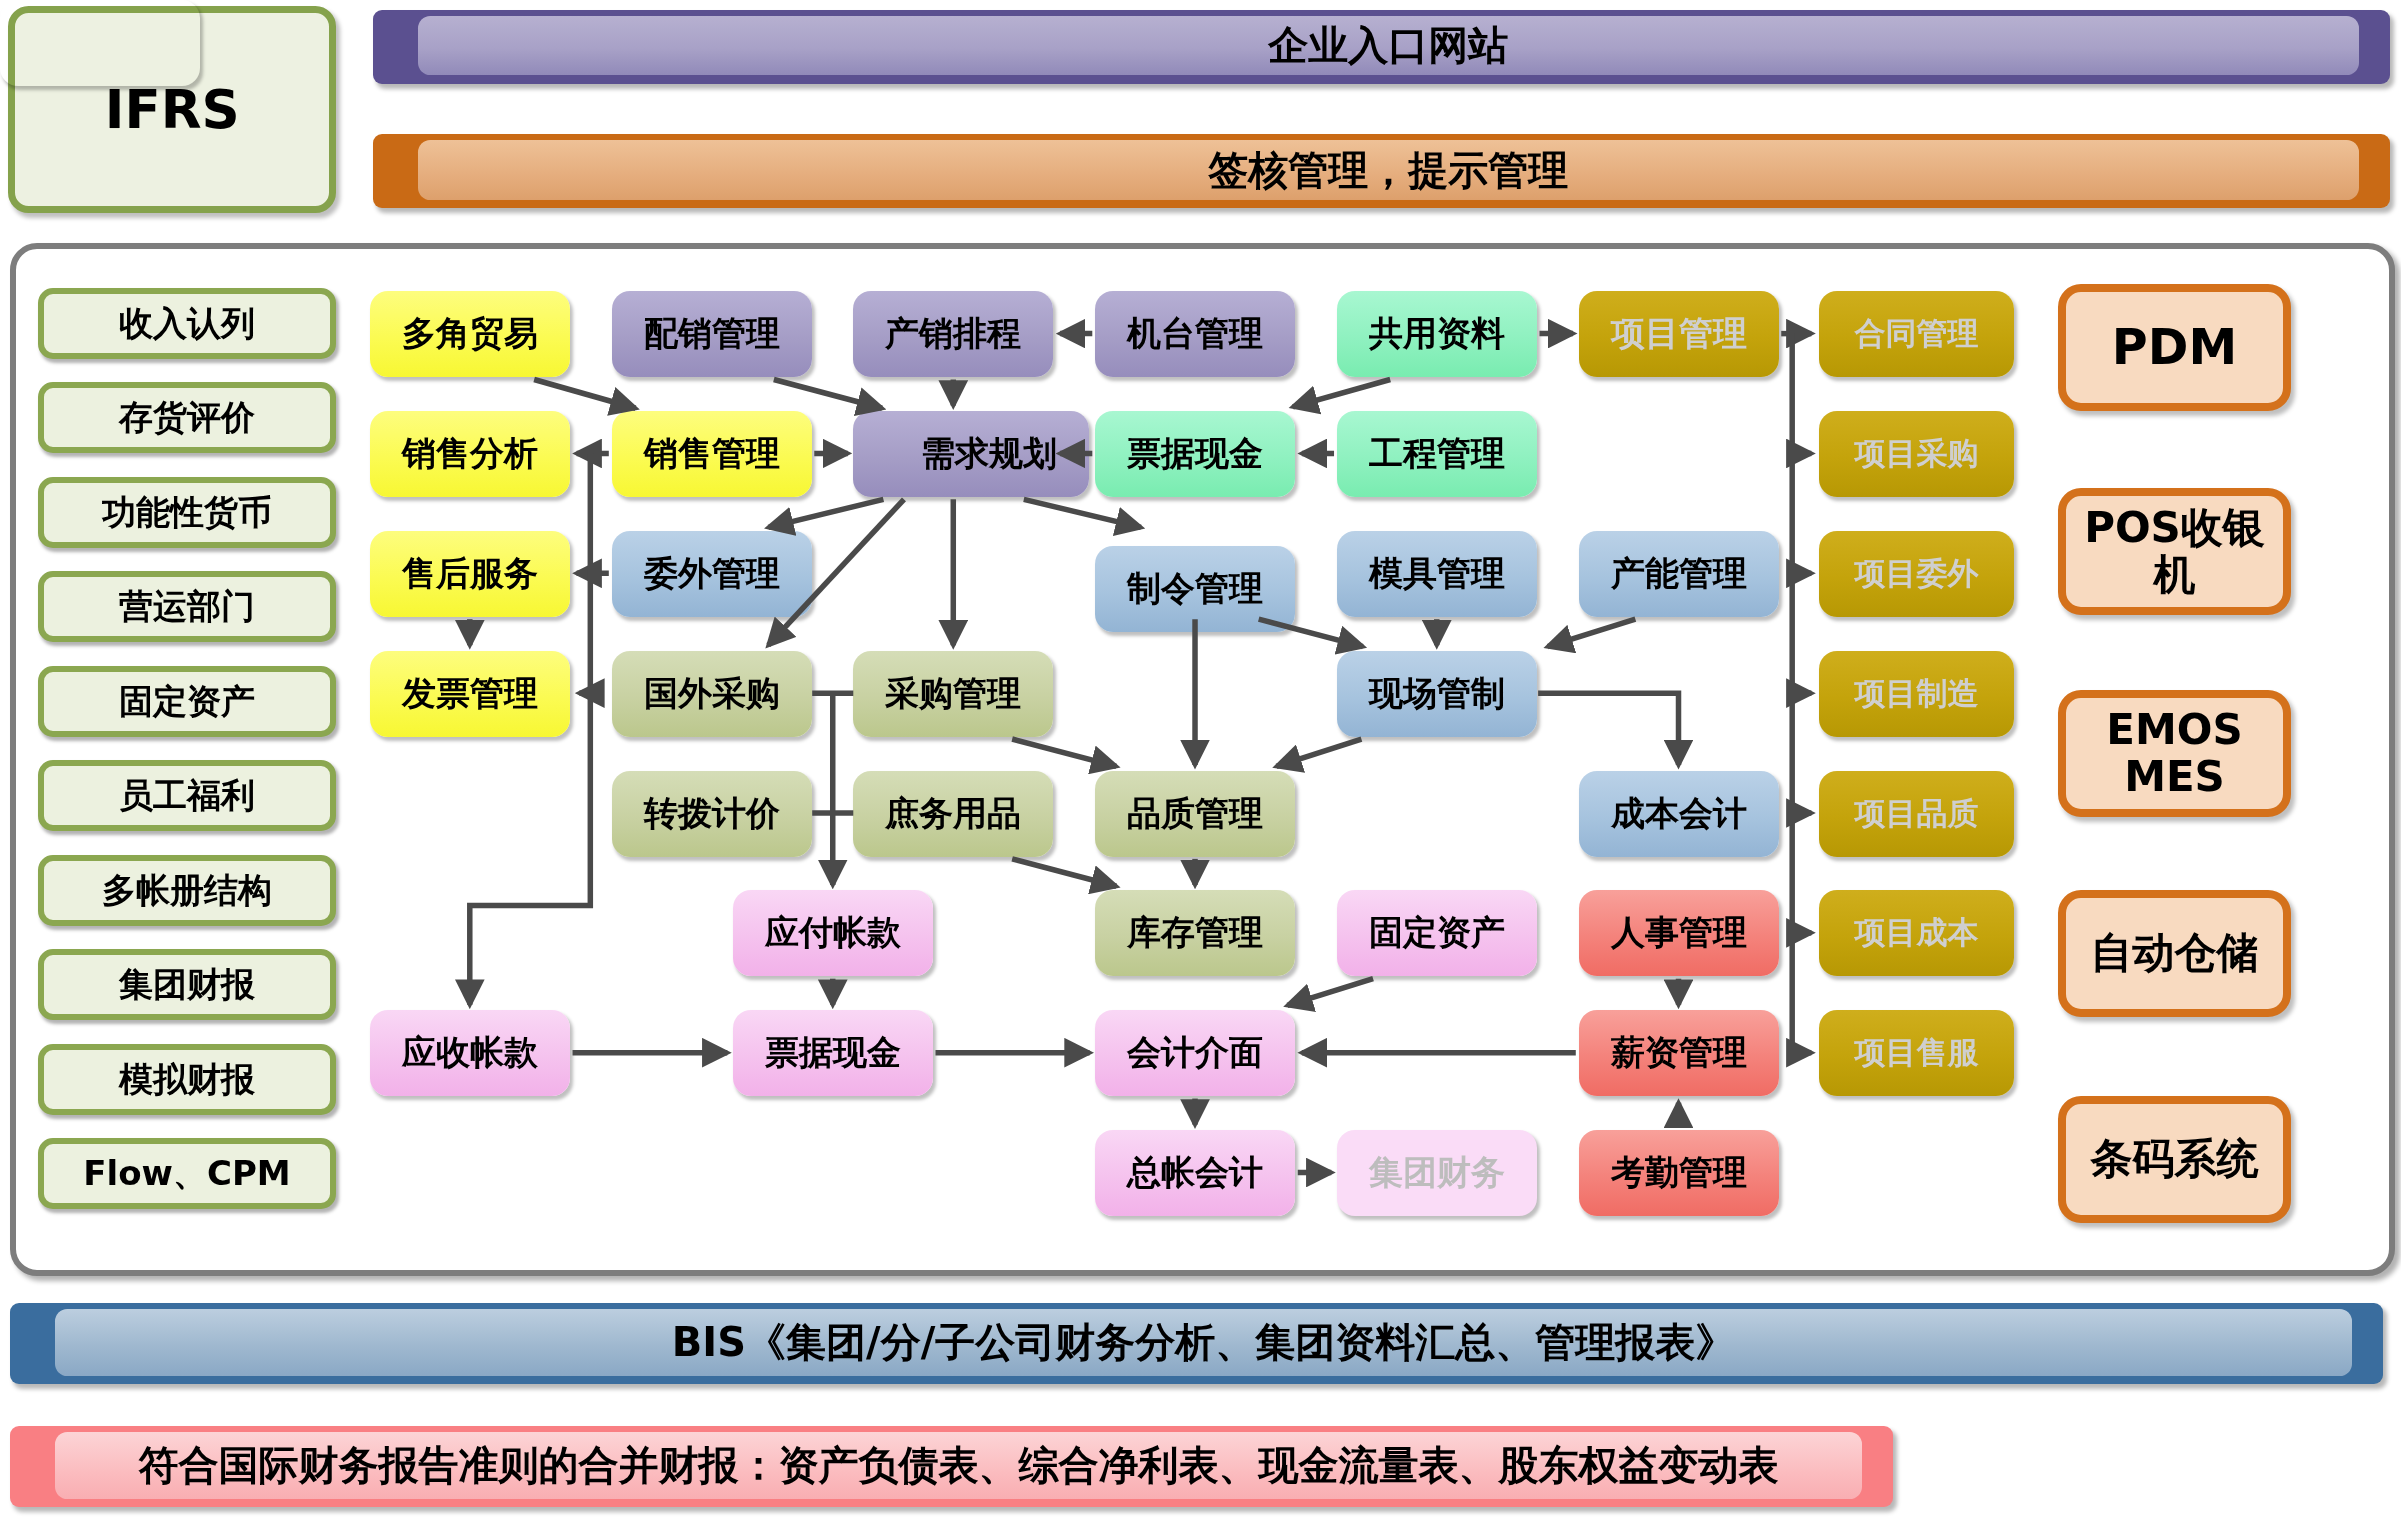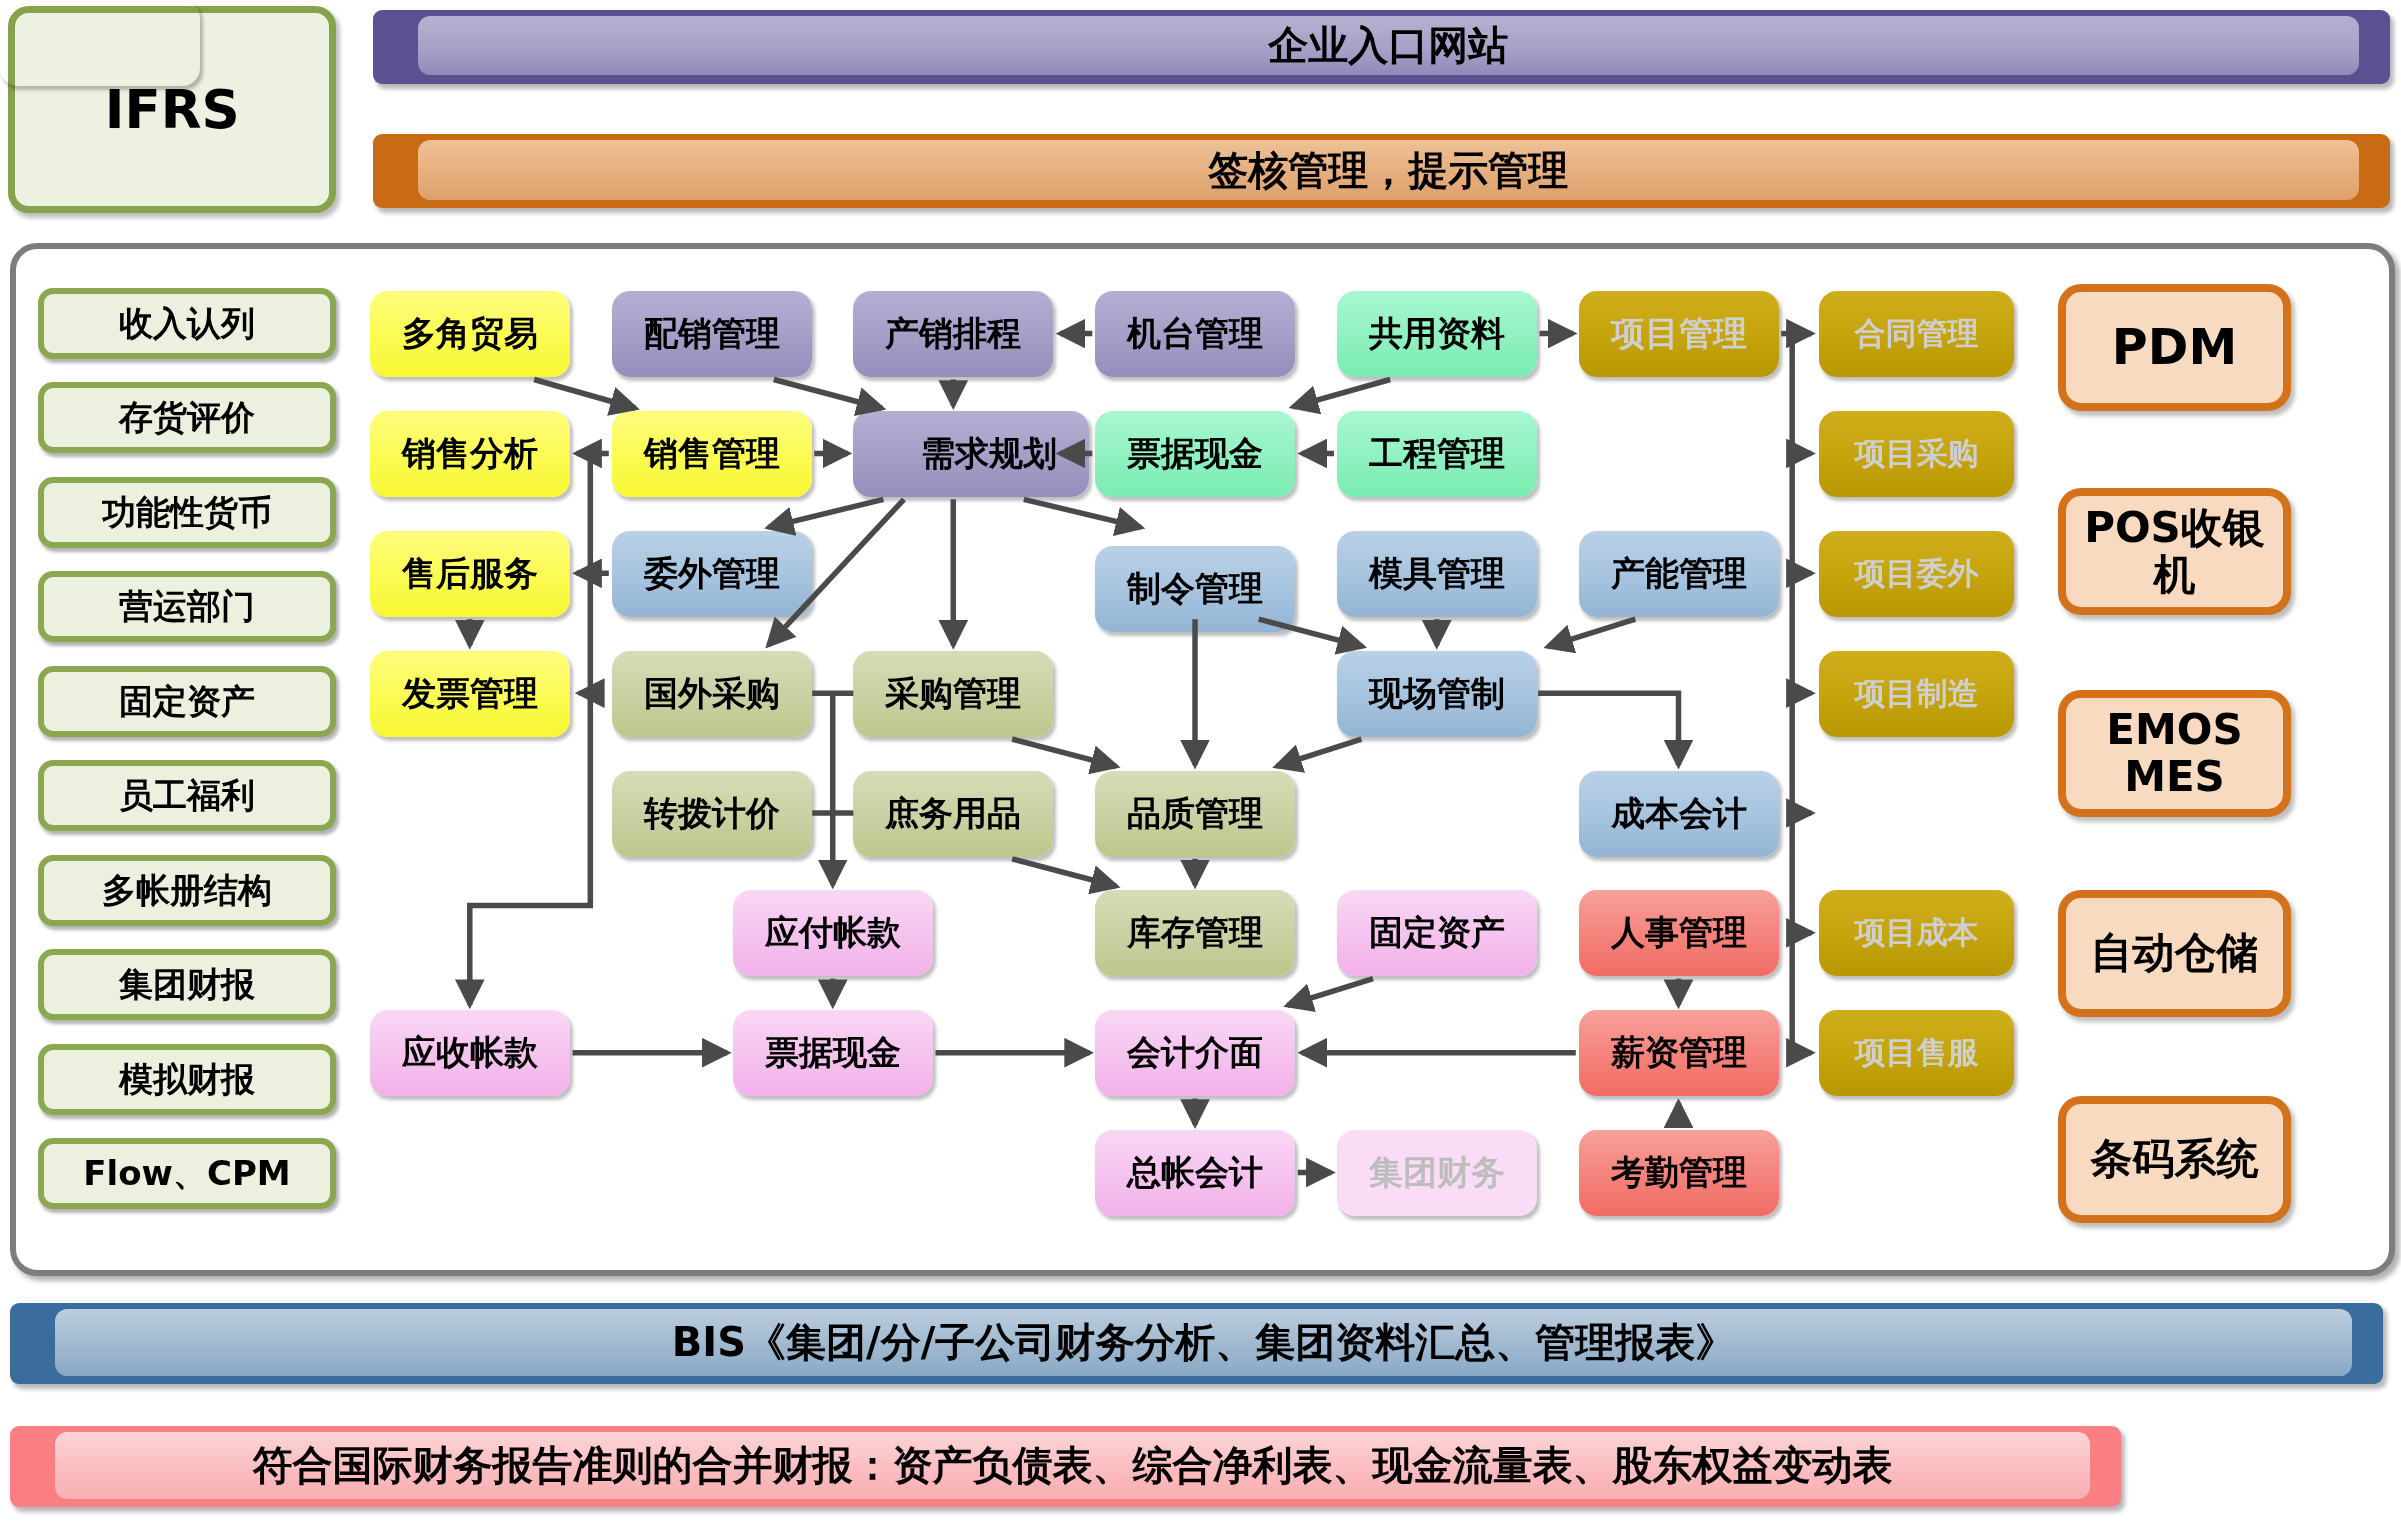--- a/index.html
+++ b/index.html
@@ -229,20 +229,23 @@
       <span>合同管理</span>
     </div>
   <div class="pj" style="top:411px;">
       <span>项目采购</span>
     </div>
   <div class="pj" style="top:531px;">
       <span>项目委外</span>
     </div>
   <div class="pj" style="top:651px;">
       <span>项目制造</span>
+    </div>
+  <div class="pj" style="top:771px;">
+      <span>项目品质</span>
     </div>
   <div class="pj" style="top:890px;">
       <span>项目成本</span>
     </div>
   <div class="pj" style="top:1010px;">
       <span>项目售服</span>
     </div>
 
   <div class="rc" style="top:284px;font-size:49px;"><span>PDM</span></div>
   <div class="rc" style="top:488px;"><span>POS收银机</span></div>
@@ -304,18 +307,18 @@
       <path d="M2617 1012 L2645 1012" marker-end="url(#ah)"></path>
       <path d="M2617 1187 L2645 1187" marker-end="url(#ah)"></path>
       <path d="M2617 1362 L2645 1362" marker-end="url(#ah)"></path>
       <path d="M2617 1537 L2645 1537" marker-end="url(#ah)"></path>
     </g>
   </svg>
 
   <div class="banner blueb" style="left:10.3px;top:1303px;width:2373px;height:81px;">
     <div class="inner">BIS《集团/分/子公司财务分析、集团资料汇总、管理报表》</div>
   </div>
-  <div class="banner redb" style="left:10.3px;top:1426px;width:2111px;height:81px;">
+  <div class="banner redb" style="left:10.3px;top:1426px;width:1883px;height:81px;">
     <div class="inner">符合国际财务报告准则的合并财报：资产负债表、综合净利表、现金流量表、股东权益变动表</div>
   </div>
 
 </div>
 
 
 </body></html>

